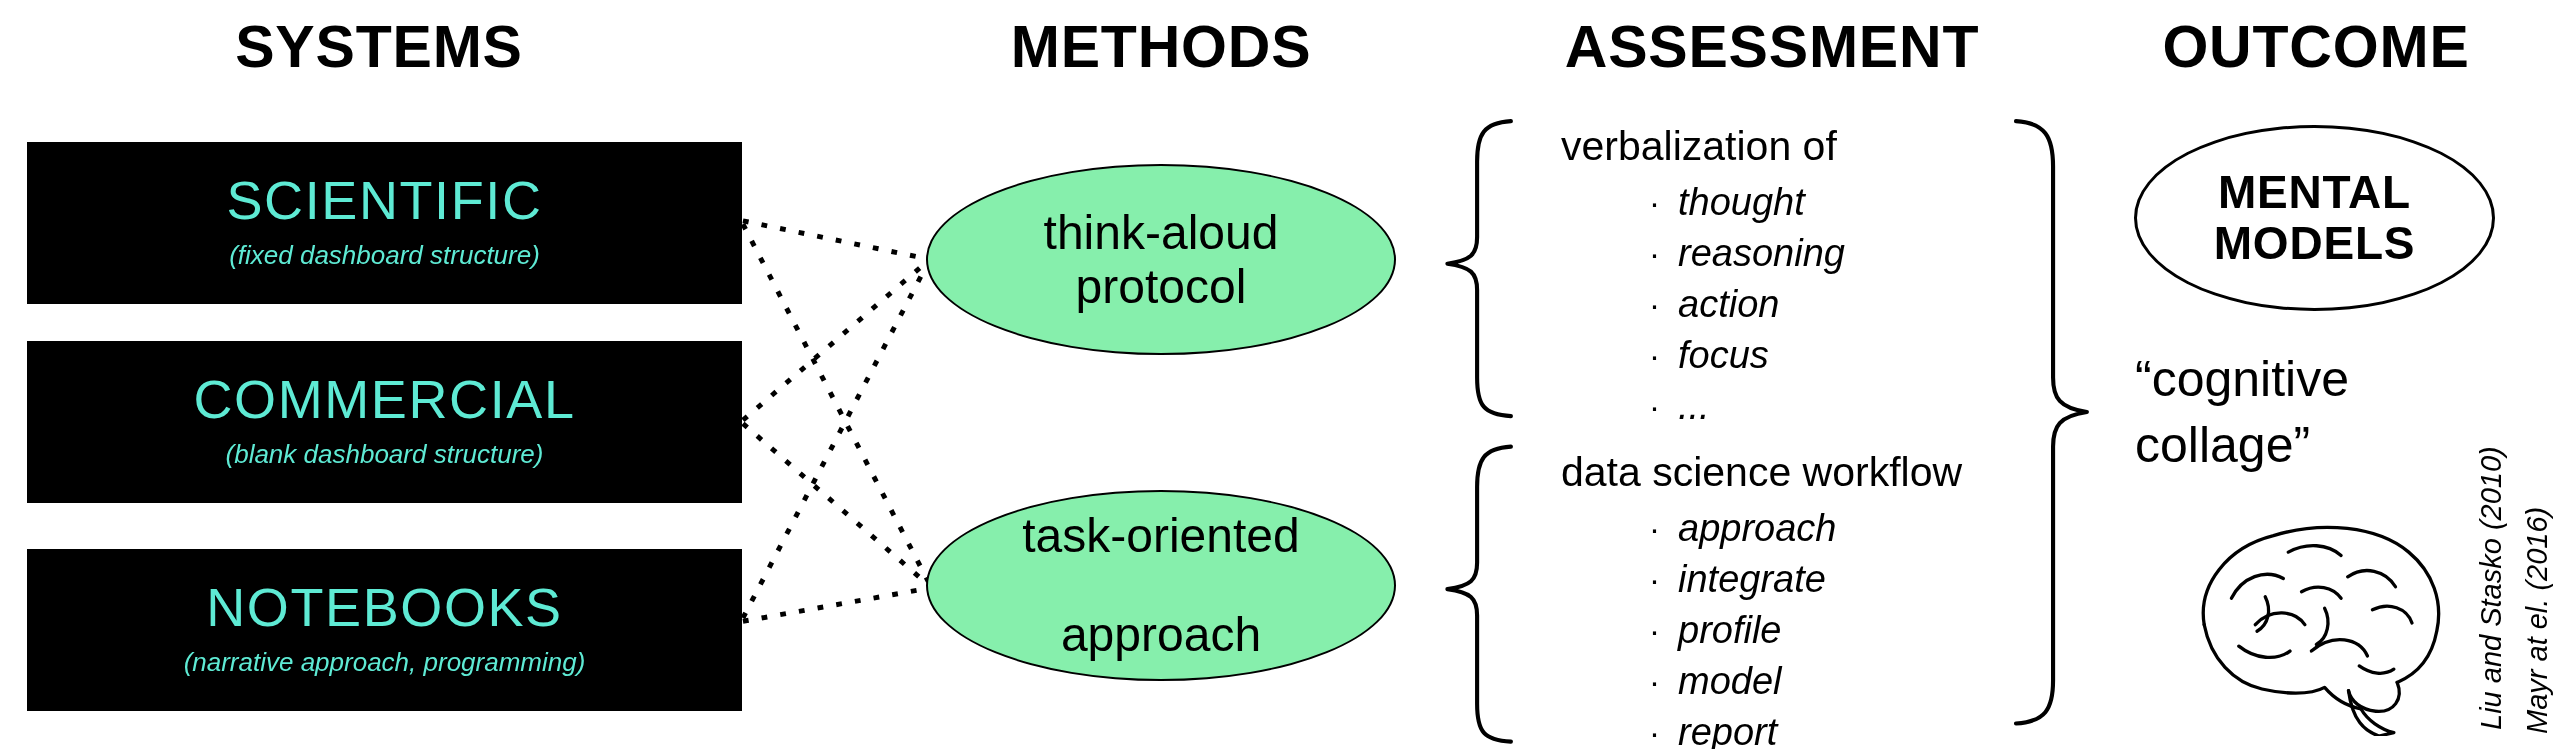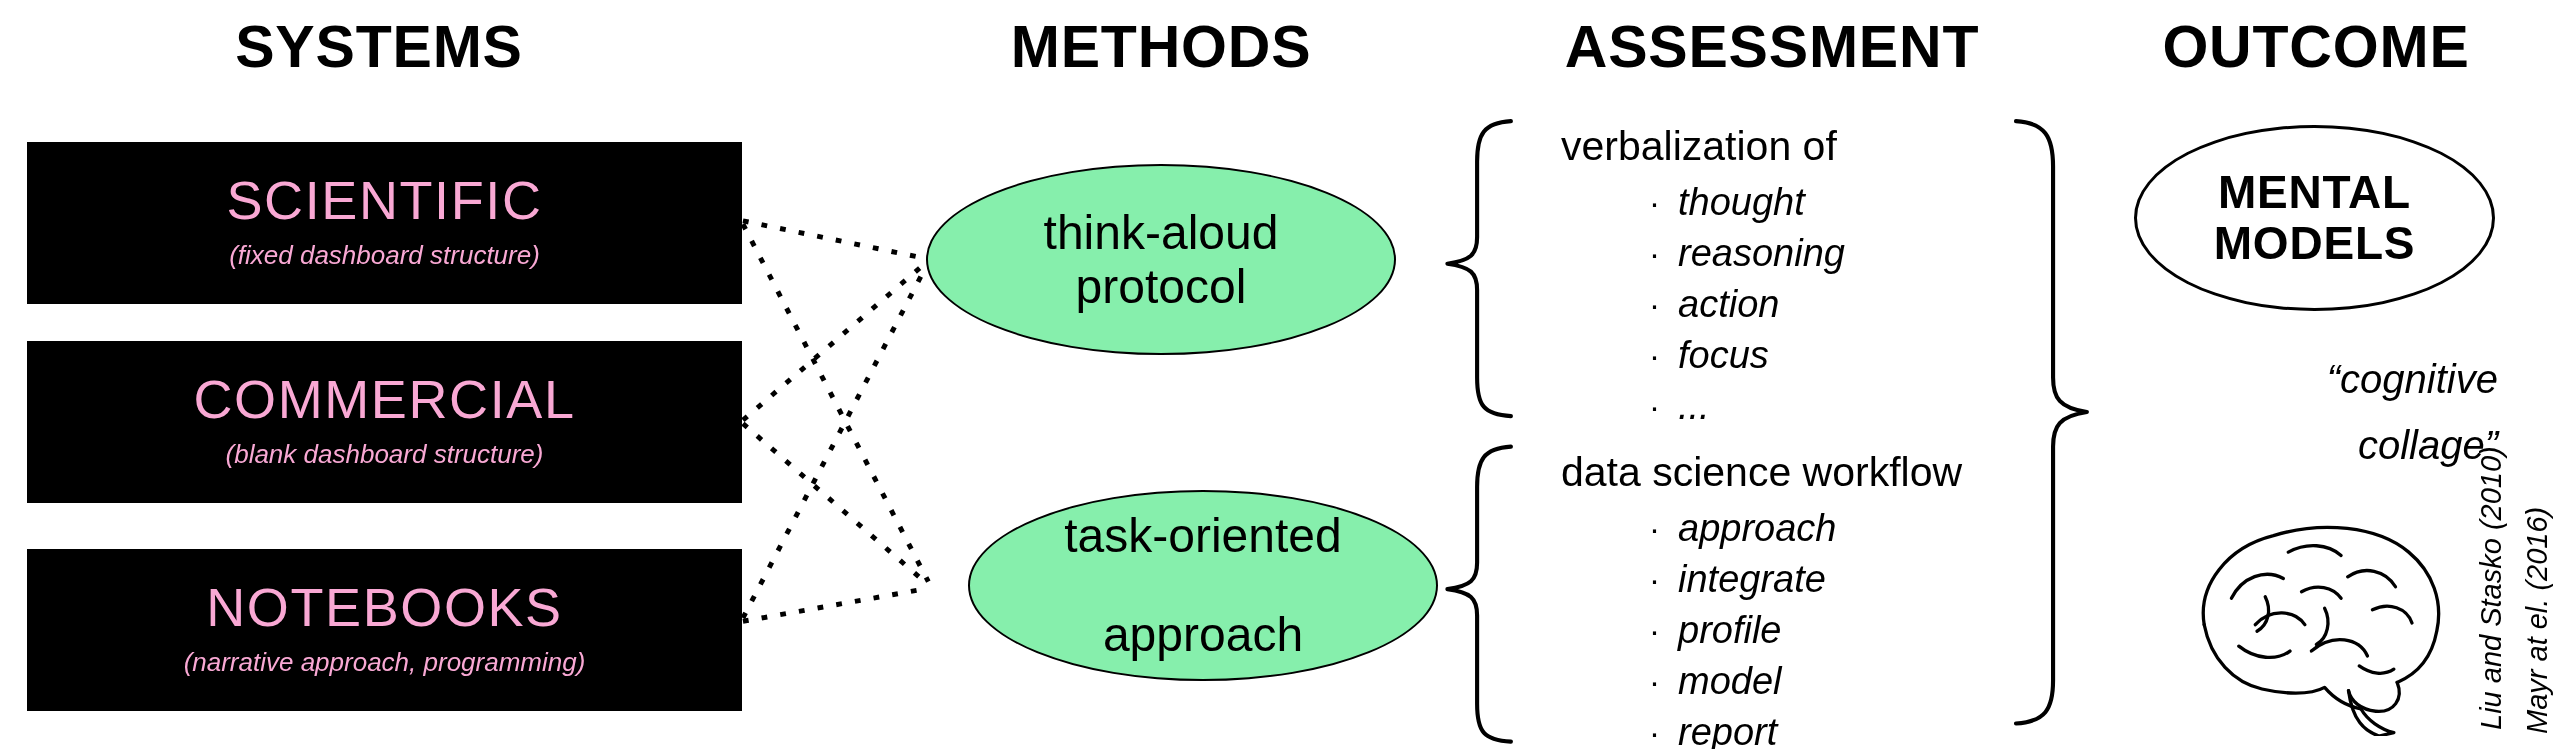--- a/index.html
+++ b/index.html
@@ -30,21 +30,21 @@
   .h-methods    { left: 1161px; }
   .h-assessment { left: 1772px; }
   .h-outcome    { left: 2316px; }
 
   .sysbox {
     position: absolute;
     left: 27px;
     width: 715px;
     height: 162px;
     background: #000000;
-    color: #f9a8d4;
+    color: #5eead4;
     display: flex;
     flex-direction: column;
     align-items: center;
     justify-content: center;
     text-align: center;
   }
   .sysbox .box-title {
     font-size: 54px;
     font-weight: 400;
     letter-spacing: 1.6px;
@@ -70,21 +70,21 @@
     box-sizing: border-box;
     display: flex;
     flex-direction: column;
     align-items: center;
     justify-content: center;
     text-align: center;
     background: #86efac;
   }
   .ellipse .el-line { font-size: 48px; line-height: 54px; white-space: nowrap; }
   .e1 { left: 926px; top: 164px; }
-  .e2 { left: 968px; top: 490px; gap: 45px; }
+  .e2 { left: 926px; top: 490px; gap: 45px; }
 
   .a-group-title {
     position: absolute;
     left: 1561px;
     font-size: 41px;
     line-height: 49px;
     white-space: nowrap;
   }
   .g1-title { top: 122px; }
   .g2-title { top: 448px; }
@@ -118,23 +118,22 @@
     justify-content: center;
     text-align: center;
     background: #fff;
   }
   .o-ellipse .el-line { font-size: 46px; font-weight: bold; line-height: 51px; letter-spacing: 0.8px; white-space: nowrap; }
 
   .o-quote {
     position: absolute;
     left: 2135px; top: 346px;
     width: 363px;
-    text-align: right;
-    font-style: italic;
-    font-size: 40px;
+    text-align: left;
+    font-size: 50px;
     line-height: 66px;
   }
   .o-quote div { white-space: nowrap; }
 
   .brain-wrap { position: absolute; left: 2186px; top: 501px; }
 
   .cite {
     position: absolute;
     font-style: italic;
     font-size: 29px;

